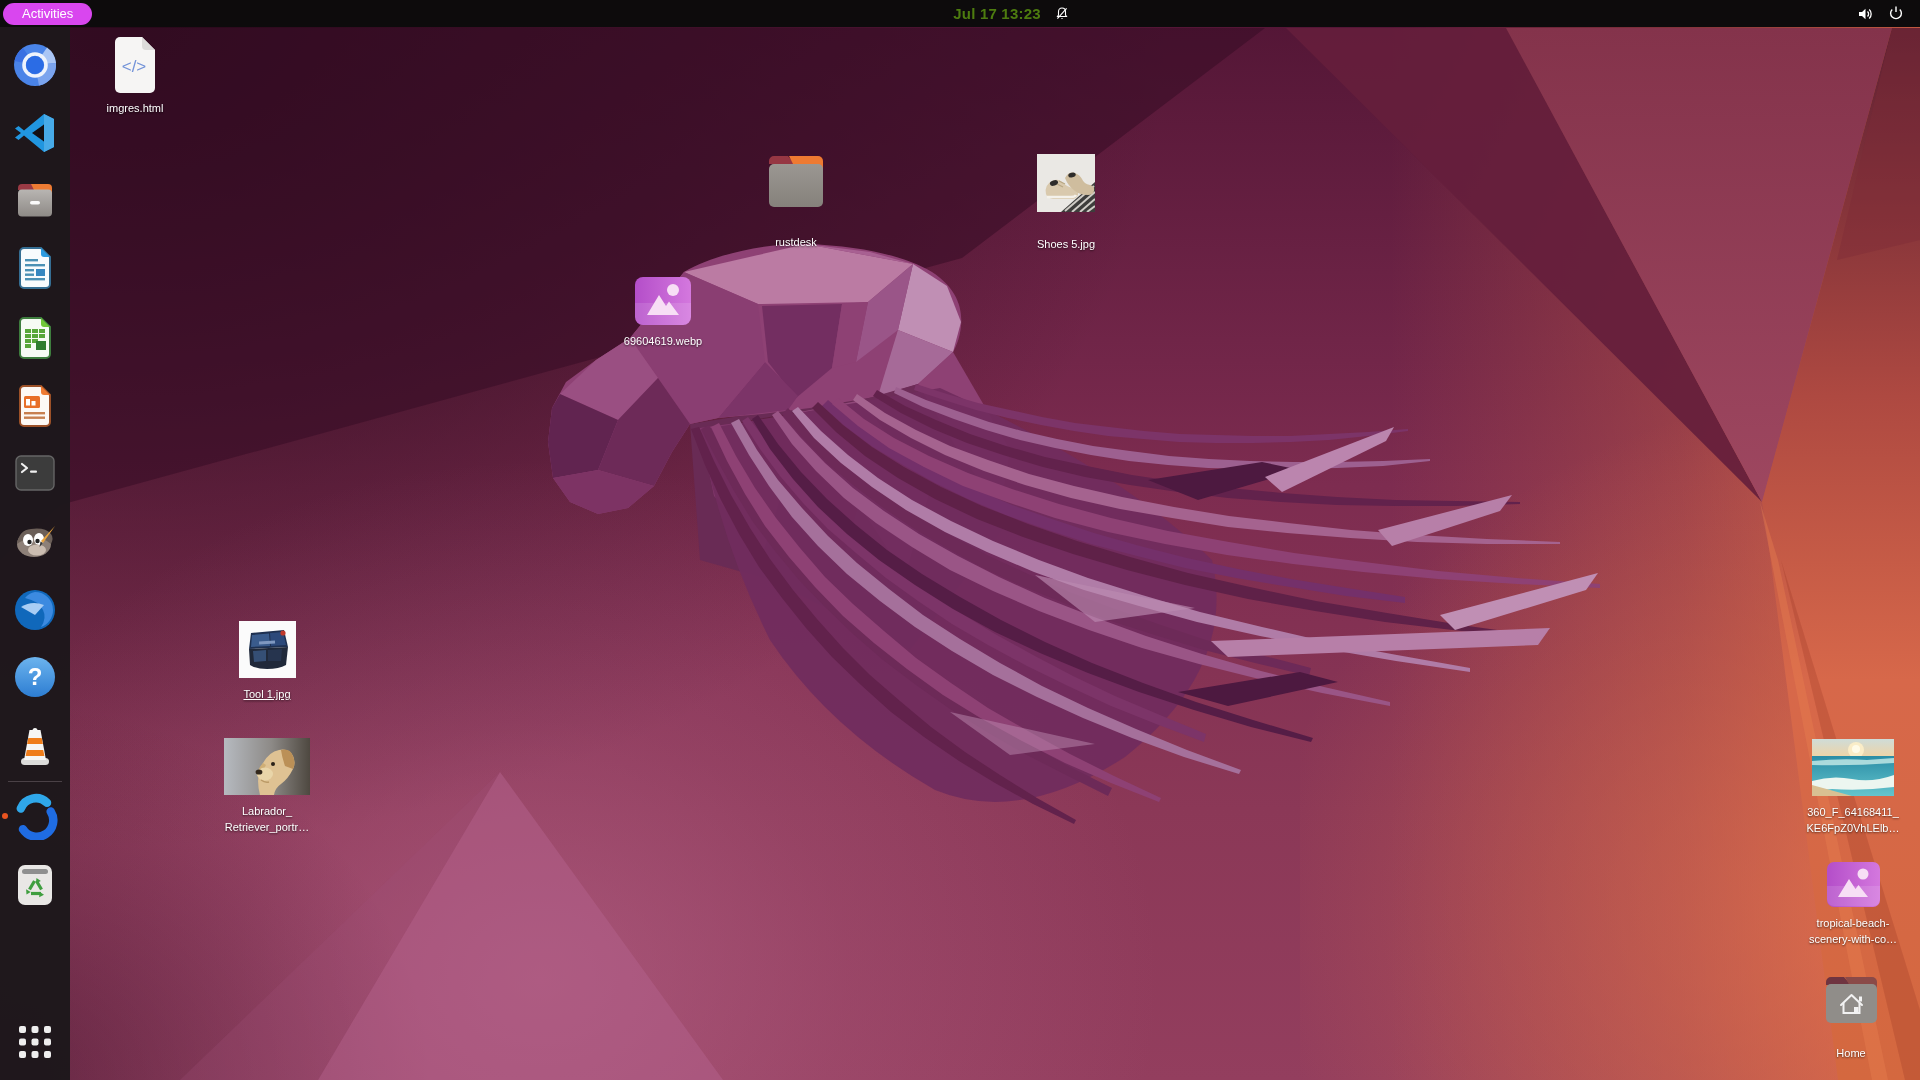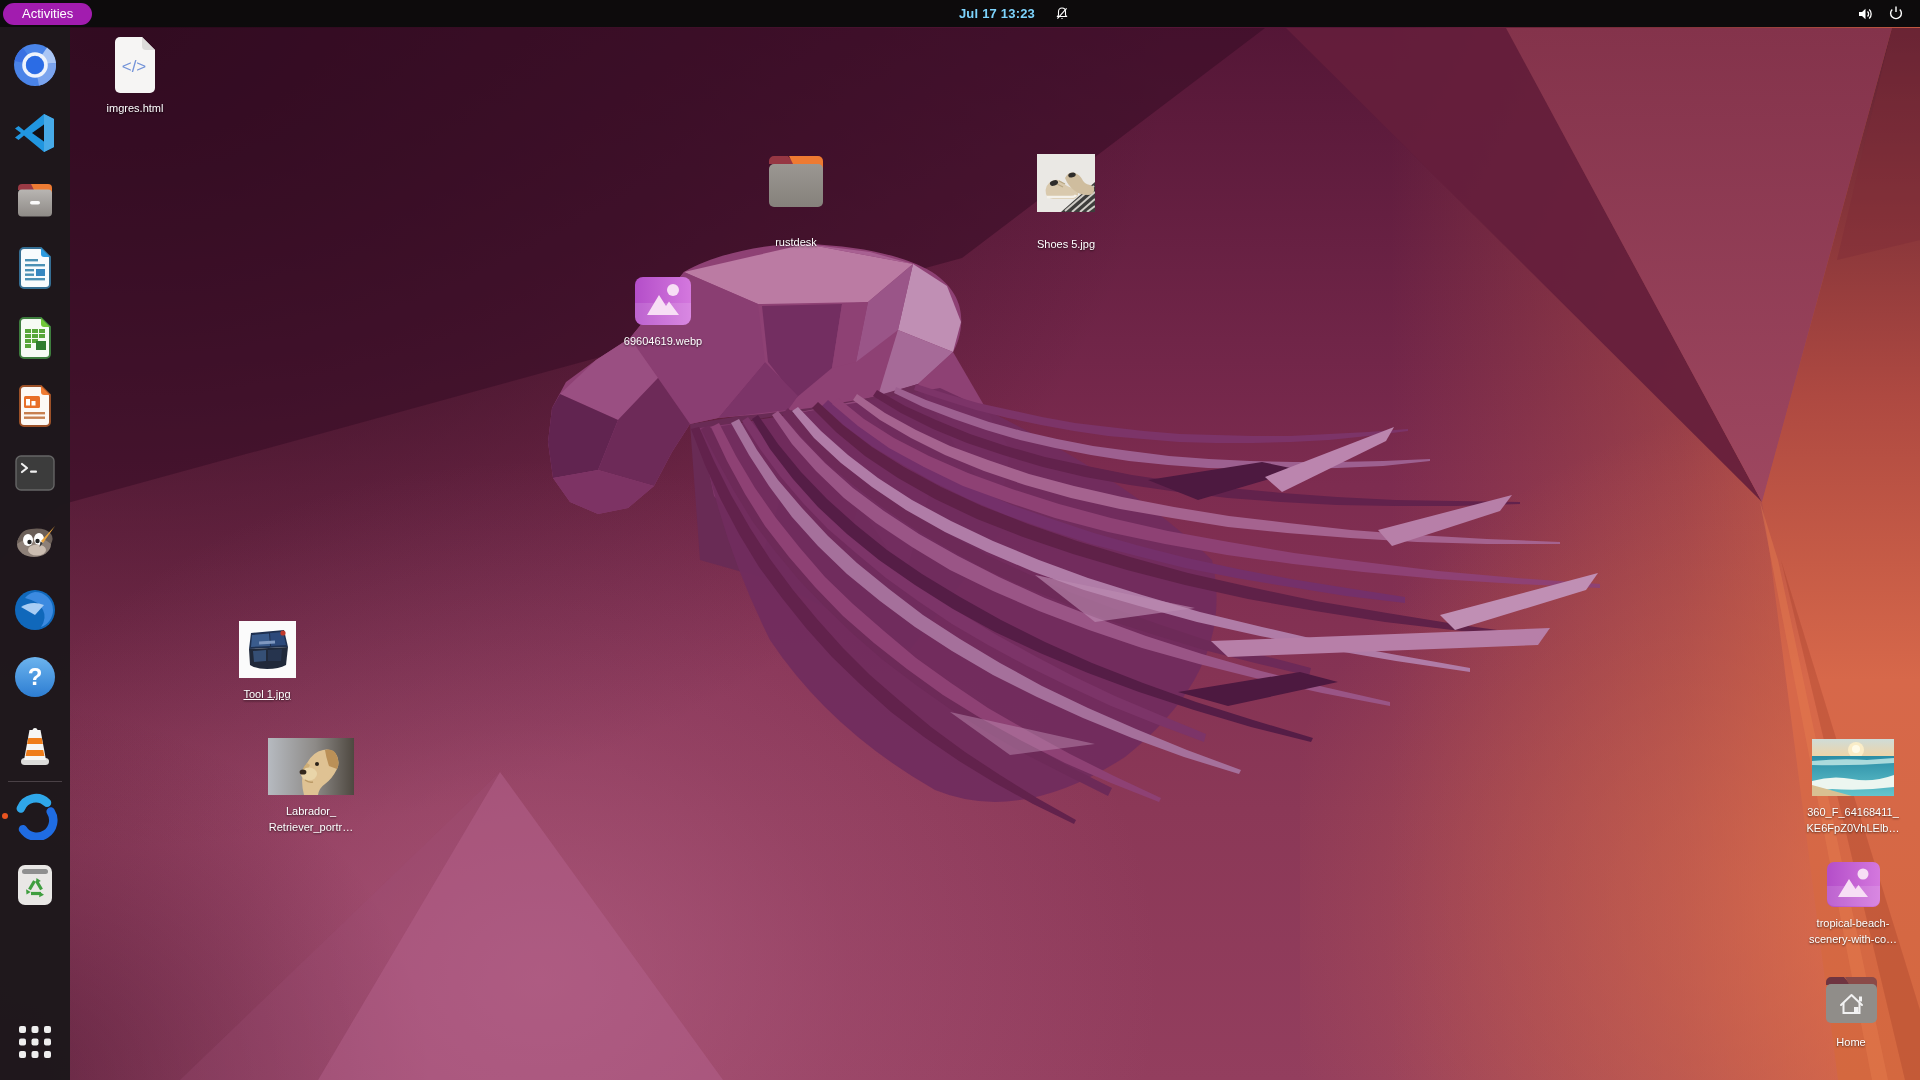--- a/index.html
+++ b/index.html
@@ -1,22 +1,22 @@
 <!DOCTYPE html>
 <html><head>
 <meta charset="utf-8">
 <style>
   html,body{margin:0;padding:0;width:1920px;height:1080px;overflow:hidden;background:#000;
     font-family:"Liberation Sans",sans-serif;}
   #desk{position:absolute;left:0;top:0;width:1920px;height:1080px;}
   
   #topbar{position:absolute;left:0;top:0;width:1920px;height:27px;background:#0d0b0c;z-index:50;}
   #activities{position:absolute;left:3px;top:3px;height:22px;line-height:22px;padding:0 19px;
-    background:#a21caf;border-radius:13px;color:#fff;font-size:13px;}
-  #clock{position:absolute;left:77px;top:0;width:1840px;text-align:center;color:#7dd3fc;font-size:13px;
+    background:#d946ef;border-radius:13px;color:#fff;font-size:13px;}
+  #clock{position:absolute;left:77px;top:0;width:1840px;text-align:center;color:#4d7c0f;font-size:15px;
     line-height:27px;font-weight:bold;letter-spacing:.2px;}
   
   #dock{position:absolute;left:0;top:27px;width:70px;height:1053px;background:rgba(30,23,28,.98);z-index:40;}
   .di{position:absolute;left:11px;width:48px;height:48px;}
   
   .ico{position:absolute;z-index:10;color:#fff;text-align:center;}
   .lbl{color:#fff;font-size:11px;line-height:16px;text-shadow:0 1px 2px rgba(0,0,0,.65);white-space:pre;}
 </style>
 </head>
 <body>
@@ -376,21 +376,21 @@
       <path d="M31,12 L44,11 L47,24 L32,25 Z" fill="#2c497a"></path>
       <path d="M10,28 L49,26 L47,44 Q40,48 28,48 Q17,48 11,44 Z" fill="#20293a"></path>
       <path d="M14,30 L27,29 L27,40 L15,41 Z" fill="#354f75"></path>
       <path d="M29,29 L43,28 L42,40 L29,40 Z" fill="#26344e"></path>
       <circle cx="44" cy="12" r="2.6" fill="#c0392b"></circle>
       <rect x="20" y="20" width="16" height="3" fill="#7f98c0" transform="rotate(-3 28 21)"></rect>
     </svg>
     <div class="lbl" style="margin-top:8px">Tool 1.jpg</div>
   </div>
 
-  <div class="ico" style="left:217px;top:738px;width:100px;margin-left:44px;">
+  <div class="ico" style="left:217px;top:738px;width:100px;">
     <svg width="86" height="57" viewBox="0 0 86 57" style="display:block;margin:0 auto;">
       <defs>
           <linearGradient id="lbg" x1="0" y1="0" x2="1" y2="0">
         <stop offset="0" stop-color="#b6bac0"></stop>
             <stop offset=".55" stop-color="#8d8a87"></stop>
             <stop offset="1" stop-color="#4e4840"></stop>
           </linearGradient>
         </defs>
       <rect width="86" height="57" fill="url(#lbg)"></rect>
       <path d="M36,57 Q31,38 39,25 Q45,14 55,12 Q65,10 69,18 Q72,25 69,31 Q64,41 57,46 Q51,50 50,57 Z" fill="#dfc293"></path>
@@ -445,15 +445,15 @@
       <path d="M2,13 v-6 a5,5 0 0 1 5,-5 h13 l7,8 h-25 z" fill="#6f3440"></path>
       <path d="M21,2 h27 a5,5 0 0 1 5,5 v8 h-25 z" fill="#8a4a48"></path>
       <rect x="2" y="9" width="51" height="39" rx="5" fill="#908d89"></rect>
       <g fill="none" stroke="#f2f2f2" stroke-width="2">
         <path d="M17,30 L27.5,20 L38,30" stroke-linecap="round" stroke-linejoin="round"></path>
         <path d="M19.5,28 V38 H35.5 V28"></path>
         <rect x="35" y="21.5" width="3" height="5" fill="#f2f2f2" stroke="none"></rect>
       </g>
       <rect x="30" y="32" width="4.5" height="6" fill="#f2f2f2"></rect>
     </svg>
-    <div class="lbl" style="margin-top:9px">Home</div>
+    <div class="lbl" style="margin-top:20px">Home</div>
   </div>
 </div>
 
 </body></html>

